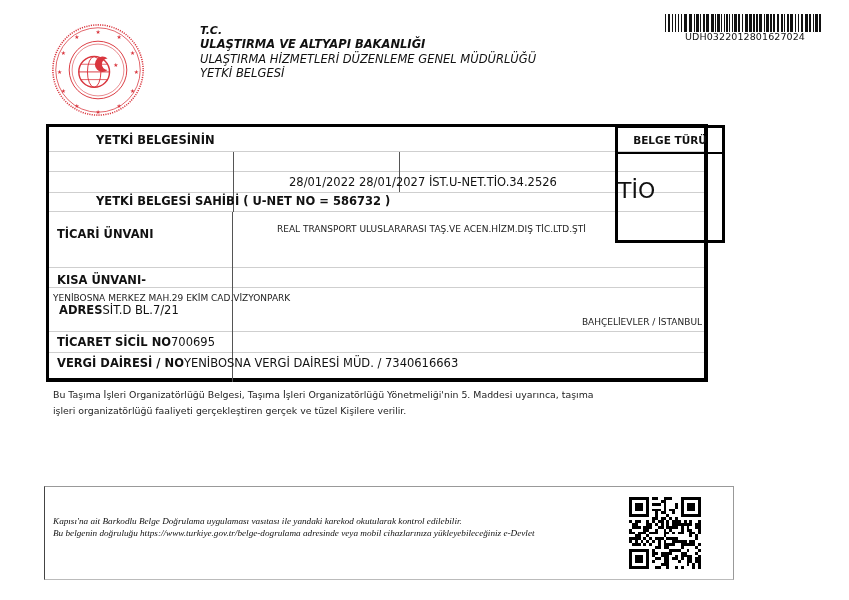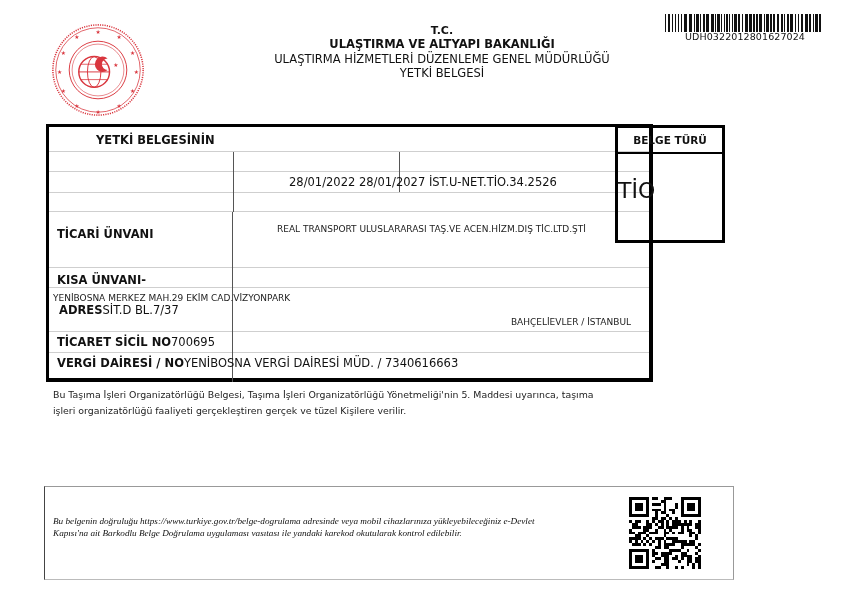--- a/index.html
+++ b/index.html
@@ -5,33 +5,33 @@
   * { box-sizing: border-box; margin: 0; padding: 0; }
   html, body { width: 849px; height: 600px; background: #ffffff; overflow: hidden; }
   body { position: relative; font-family: "DejaVu Sans", "Liberation Sans", sans-serif; color: #111; }
 
   .abs { position: absolute; }
 
   
   .seal { left: 50px; top: 22px; width: 96px; height: 96px; }
 
   
-  .hdr { left: 200px; width: 484px; text-align: center; color: #111; }
+  .hdr { left: 200px; width: 484px; text-align: left; color: #111; font-style: italic; }
   .hdr-tc { top: 24px; font-size: 11px; font-weight: bold; }
   .hdr-min { top: 37px; font-size: 11.5px; font-weight: bold; }
   .hdr-dept { top: 52px; font-size: 11.5px; }
   .hdr-doc { top: 66px; font-size: 11.5px; }
 
   
   .barcode { left: 665px; top: 14px; width: 160px; height: 18px; display: flex; align-items: stretch; }
   .barcode span { display: block; background: #111; height: 100%; }
   .barcode-num { left: 665px; top: 31px; width: 160px; text-align: center; font-size: 9.5px; letter-spacing: 0.1px; color: #111; }
 
   
-  .main-box { left: 46px; top: 124px; width: 607px; height: 258px; border: 3px solid #000; border-right-width: 4px; border-bottom-width: 4px; }
+  .main-box { left: 46px; top: 124px; width: 662px; height: 258px; border: 3px solid #000; border-right-width: 4px; border-bottom-width: 4px; }
   .hline { position: absolute; height: 1px; background: #cfcfcf; }
   .vline { position: absolute; width: 1px; background: #555; }
   .lbl { position: absolute; font-weight: bold; font-size: 11.5px; color: #111; white-space: nowrap; }
   .val { position: absolute; font-size: 11.5px; color: #111; white-space: nowrap; }
   .val-sm { position: absolute; font-size: 9px; color: #222; white-space: nowrap; }
 
   
   .type-box { left: 615px; top: 125px; width: 110px; height: 118px; border: 3px solid #000; }
   .type-head { position: absolute; left: 0; right: 0; top: 0; height: 26px; border-bottom: 2px solid #000; font-weight: bold; font-size: 10.5px; text-align: center; line-height: 24px; }
   .type-val { position: absolute; left: 0; right: 0; top: 50px; text-align: left; font-size: 22px; color: #111; }
@@ -186,49 +186,50 @@
   <div class="hline" style="left:0;right:0;top:160px;"></div>
   <div class="hline" style="left:0;right:0;top:204px;"></div>
   <div class="hline" style="left:0;right:0;top:225px;"></div>
 
   <div class="vline" style="left:184px;top:25px;height:60px;"></div>
   <div class="vline" style="left:350px;top:25px;height:40px;"></div>
   <div class="vline" style="left:183px;top:85px;height:170px;"></div>
 
   <div class="lbl" style="left:47px;top:6px;">YETKİ BELGESİNİN</div>
   <div class="val" style="left:240px;top:48px;">28/01/2022 28/01/2027 İST.U-NET.TİO.34.2526</div>
+  <div class="lbl" style="left:47px;top:67px;">YETKİ BELGESİ SAHİBİ ( U-NET NO = 586732 )</div>
 
   <div class="lbl" style="left:8px;top:100px;">TİCARİ ÜNVANI</div>
   <div class="val-sm" style="left:188px;top:97px;padding-left:40px;">REAL TRANSPORT ULUSLARARASI TAŞ.VE ACEN.HİZM.DIŞ TİC.LTD.ŞTİ</div>
 
   <div class="lbl" style="left:8px;top:146px;"><span>KISA ÜNVANI</span><span style="font-weight:bold">-</span></div>
 
   <div class="val-sm" style="left:4px;top:166px;">YENİBOSNA MERKEZ MAH.29 EKİM CAD.VİZYONPARK</div>
-  <div style="position:absolute;left:10px;top:176px;white-space:nowrap;font-size:11.5px;"><b>ADRES</b><span>SİT.D BL.7/37</span></div>
-  <div class="val-sm" style="right:18px;top:190px;">BAHÇELİEVLER / İSTANBUL</div>
+  <div style="position:absolute;left:10px;top:176px;white-space:nowrap;font-size:11.5px;"><b>ADRES</b><span>SİT.D BL.7/21</span></div>
+  <div class="val-sm" style="right:2px;top:190px;">BAHÇELİEVLER / İSTANBUL</div>
 
   <div style="position:absolute;left:8px;top:208px;white-space:nowrap;font-size:11.5px;"><b>TİCARET SİCİL NO</b><span>700695</span></div>
 
   <div style="position:absolute;left:8px;top:229px;white-space:nowrap;font-size:11.5px;"><b>VERGİ DAİRESİ / NO</b><span>YENİBOSNA VERGİ DAİRESİ MÜD. / 7340616663</span></div>
 </div>
 
 <div class="abs type-box">
   <div class="type-head">BELGE TÜRÜ</div>
   <div class="type-val">TİO</div>
 </div>
 
 <div class="abs footnote">
   <div>Bu Taşıma İşleri Organizatörlüğü Belgesi, Taşıma İşleri Organizatörlüğü Yönetmeliği'nin 5. Maddesi uyarınca, taşıma</div>
   <div>işleri organizatörlüğü faaliyeti gerçekleştiren gerçek ve tüzel Kişilere verilir.</div>
 </div>
 
 <div class="abs verify-box">
   <div class="verify-text">
+    <div>Kapısı'na ait Barkodlu Belge Doğrulama uygulaması vasıtası ile yandaki karekod okutularak kontrol edilebilir.</div>
     <div>Bu belgenin doğruluğu https://www.turkiye.gov.tr/belge-dogrulama adresinde veya mobil cihazlarınıza yükleyebileceğiniz e-Devlet</div>
-    <div>Kapısı'na ait Barkodlu Belge Doğrulama uygulaması vasıtası ile yandaki karekod okutularak kontrol edilebilir.</div>
   </div>
   <svg class="qr" viewBox="0 0 25 25" shape-rendering="crispEdges" id="qr">
       <rect x="8" y="0" width="1" height="1" fill="#000"></rect>
       <rect x="9" y="0" width="1" height="1" fill="#000"></rect>
       <rect x="12" y="0" width="1" height="1" fill="#000"></rect>
       <rect x="13" y="0" width="1" height="1" fill="#000"></rect>
       <rect x="14" y="0" width="1" height="1" fill="#000"></rect>
       <rect x="11" y="1" width="1" height="1" fill="#000"></rect>
       <rect x="12" y="1" width="1" height="1" fill="#000"></rect>
       <rect x="8" y="2" width="1" height="1" fill="#000"></rect>

